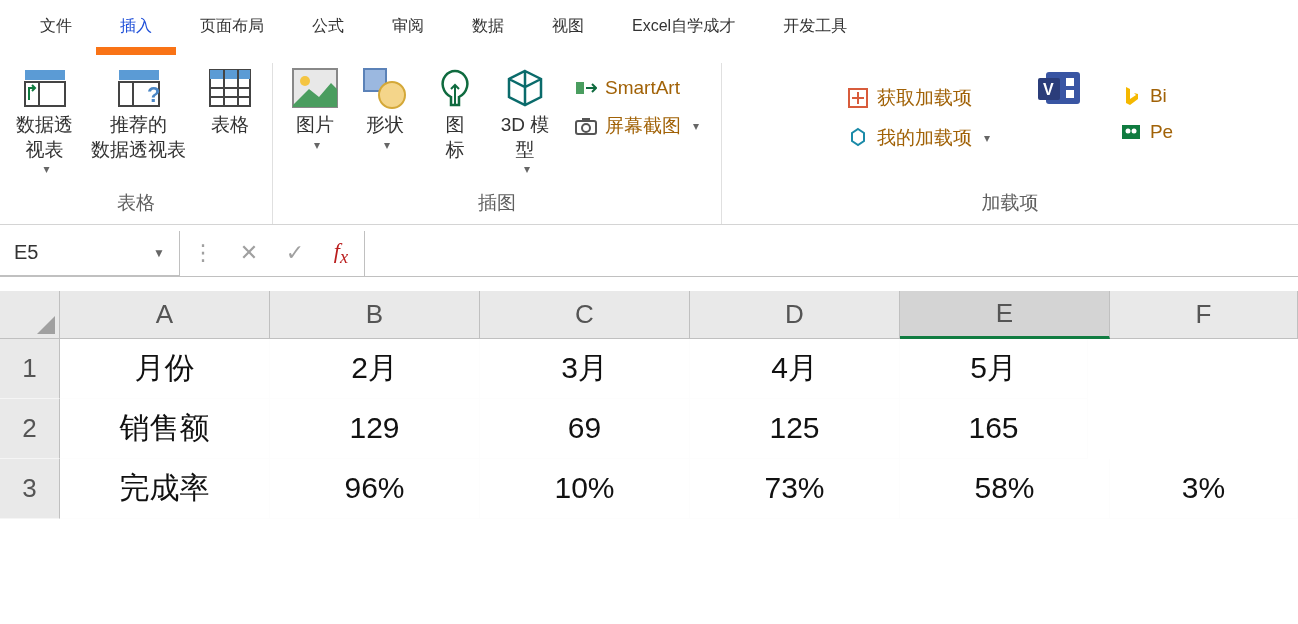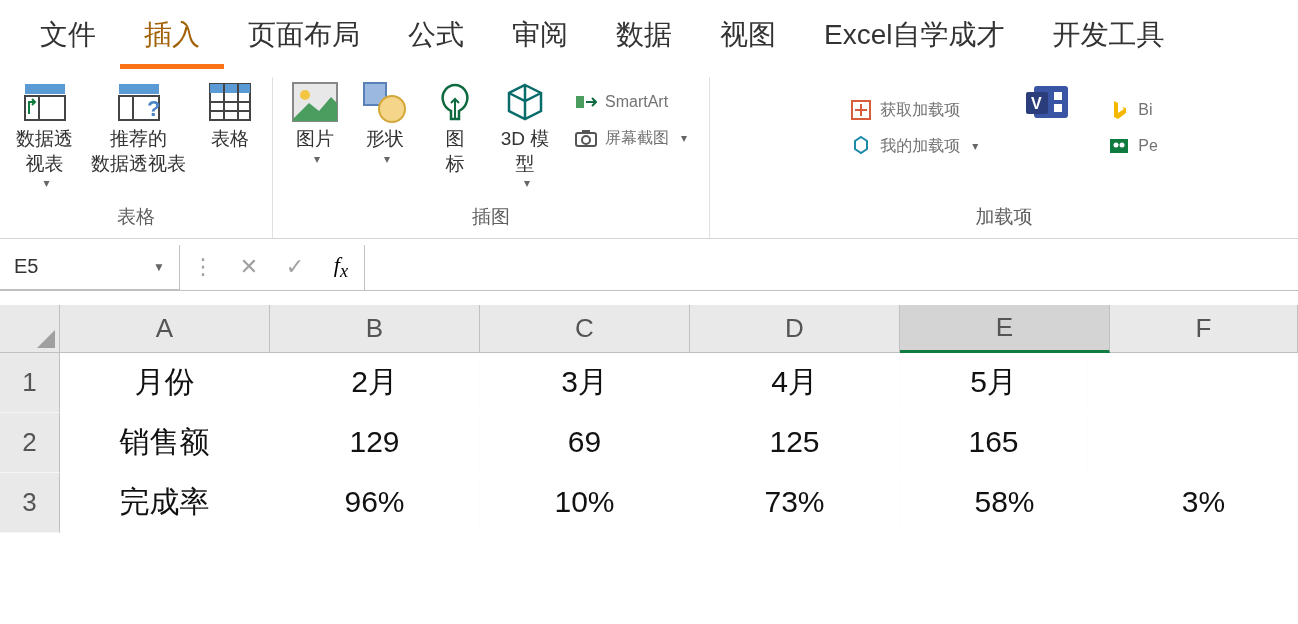--- a/index.html
+++ b/index.html
@@ -1,42 +1,42 @@
 <!DOCTYPE html>
 <html><head>
 <meta charset="utf-8">
 <style>
 * { box-sizing: border-box; margin: 0; padding: 0; }
 body { font-family: "Microsoft YaHei", "Segoe UI", sans-serif; background: #fff; width: 1298px; height: 624px; overflow: hidden; }
 
 
 .tabs { display: flex; padding: 8px 16px 0; gap: 0; background: #fff; }
-.tab { padding: 8px 24px 10px; font-size: 28px; color: #333; cursor: pointer; border-bottom: 4px solid transparent; }
-.tab.active { border-bottom: 5px solid #f97316; color: #a16207; font-weight: 500; }
+.tab { padding: 8px 24px 10px; font-size: 16px; color: #333; cursor: pointer; border-bottom: 4px solid transparent; }
+.tab.active { border-bottom: 8px solid #f97316; color: #1d4ed8; font-weight: 500; }
 
 
 .ribbon { display: flex; background: #fff; border-bottom: 1px solid #d4d4d4; padding: 8px 0 0; }
 .rgroup { display: flex; flex-direction: column; align-items: center; padding: 0 10px; border-right: 1px solid #e0e0e0; }
 .rgroup:last-child { border-right: none; }
 .rrow { display: flex; align-items: flex-start; gap: 6px; padding-bottom: 4px; }
 .rbtn-lg { display: flex; flex-direction: column; align-items: center; padding: 2px 6px; cursor: pointer; font-size: 19px; color: #333; text-align: center; line-height: 1.3; }
 .rbtn-lg .ico { width: 52px; height: 46px; display: flex; align-items: center; justify-content: center; margin-bottom: 2px; }
-.rbtn-sm { display: flex; align-items: center; padding: 4px 8px; cursor: pointer; font-size: 16px; color: #737373; gap: 8px; }
+.rbtn-sm { display: flex; align-items: center; padding: 4px 8px; cursor: pointer; font-size: 19px; color: #a16207; gap: 8px; }
 .rbtn-sm .ico { width: 22px; height: 22px; display: flex; align-items: center; justify-content: center; }
 .rsmcol { display: flex; flex-direction: column; gap: 6px; justify-content: center; padding: 10px 4px 0; }
 .glabel { font-size: 19px; color: #606060; padding: 6px 0 8px; text-align: center; }
 .drop::after { content: "▾"; font-size: 12px; margin-left: 4px; color: #666; }
 
 
 .fbar { display: flex; border-bottom: 1px solid #c0c0c0; background: #fff; height: 46px; align-items: stretch; margin-top: 6px; }
 .namebox { width: 180px; border: 1px solid #c0c0c0; border-left: none; border-top: none; display: flex; align-items: center; padding: 0 14px; font-size: 20px; color: #333; justify-content: space-between; }
 .namebox .dd { font-size: 12px; color: #666; }
 .fbtns { display: flex; align-items: center; border-right: 1px solid #c0c0c0; }
 .fbtn { width: 46px; height: 100%; display: flex; align-items: center; justify-content: center; color: #a0a0a0; font-size: 22px; cursor: pointer; }
-.fx { font-style: italic; font-family: "Times New Roman", serif; font-size: 22px; color: #000000; }
+.fx { font-style: italic; font-family: "Times New Roman", serif; font-size: 22px; color: #b91c1c; }
 .finput { flex: 1; padding: 0 10px; font-size: 20px; }
 
 
 .grid { position: relative; margin-top: 14px; }
 .grow { display: flex; }
 .chead { background: #e9e9e9; border-right: 1px solid #c0c0c0; border-bottom: 1px solid #c0c0c0; display: flex; align-items: center; justify-content: center; font-size: 26px; color: #555; height: 48px; }
 .chead.sel { background: #d4d4d4; border-bottom: 3px solid #107c41; }
 .rhead { background: #e9e9e9; border-right: 1px solid #c0c0c0; border-bottom: 1px solid #f5f5f5; display: flex; align-items: center; justify-content: center; font-size: 26px; color: #555; width: 60px; height: 60px; }
 .corner { width: 60px; height: 48px; background: #e9e9e9; border-right: 1px solid #c0c0c0; border-bottom: 1px solid #c0c0c0; position: relative; }
 .corner::after { content: ""; position: absolute; right: 4px; bottom: 4px; width: 0; height: 0; border-left: 18px solid transparent; border-bottom: 18px solid #a0a0a0; }

